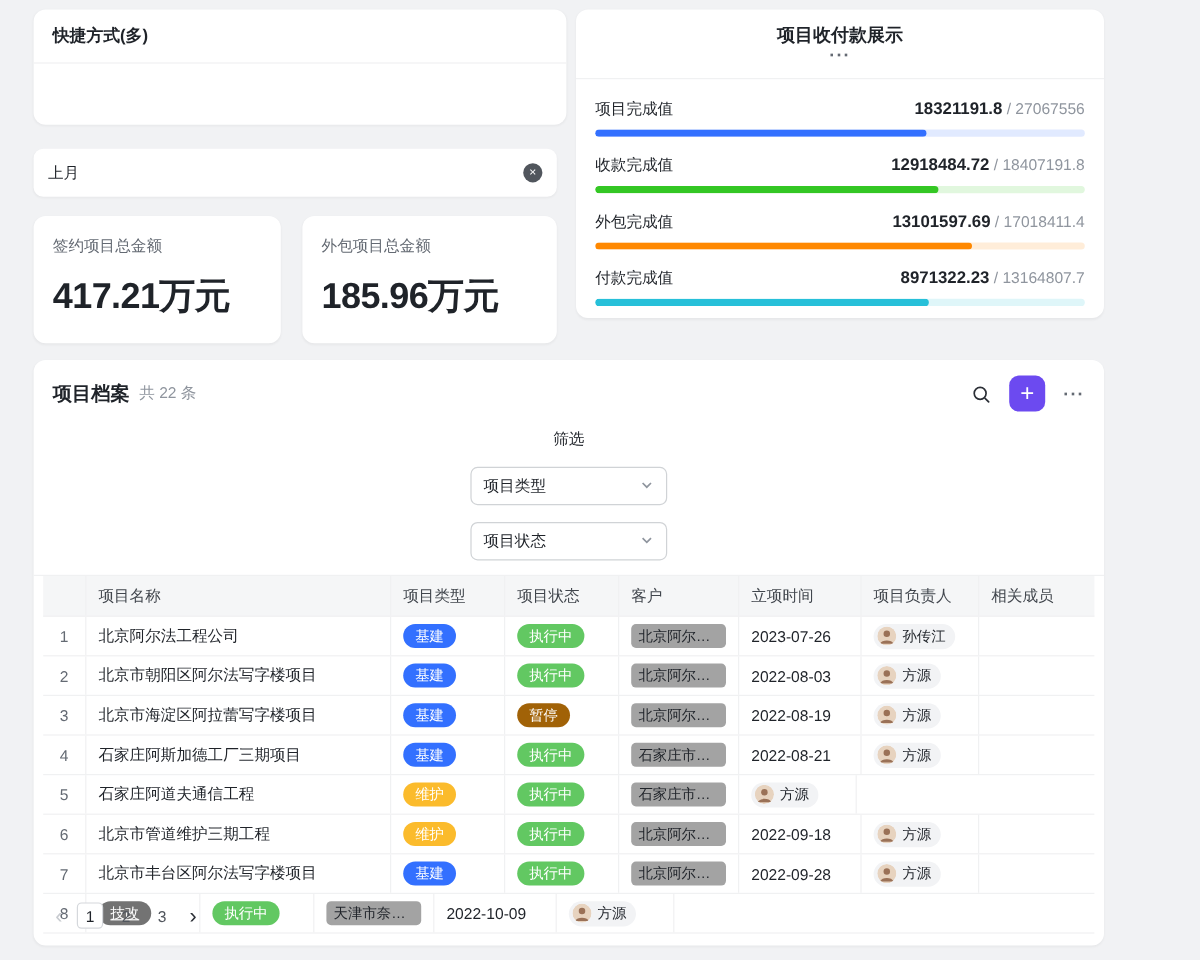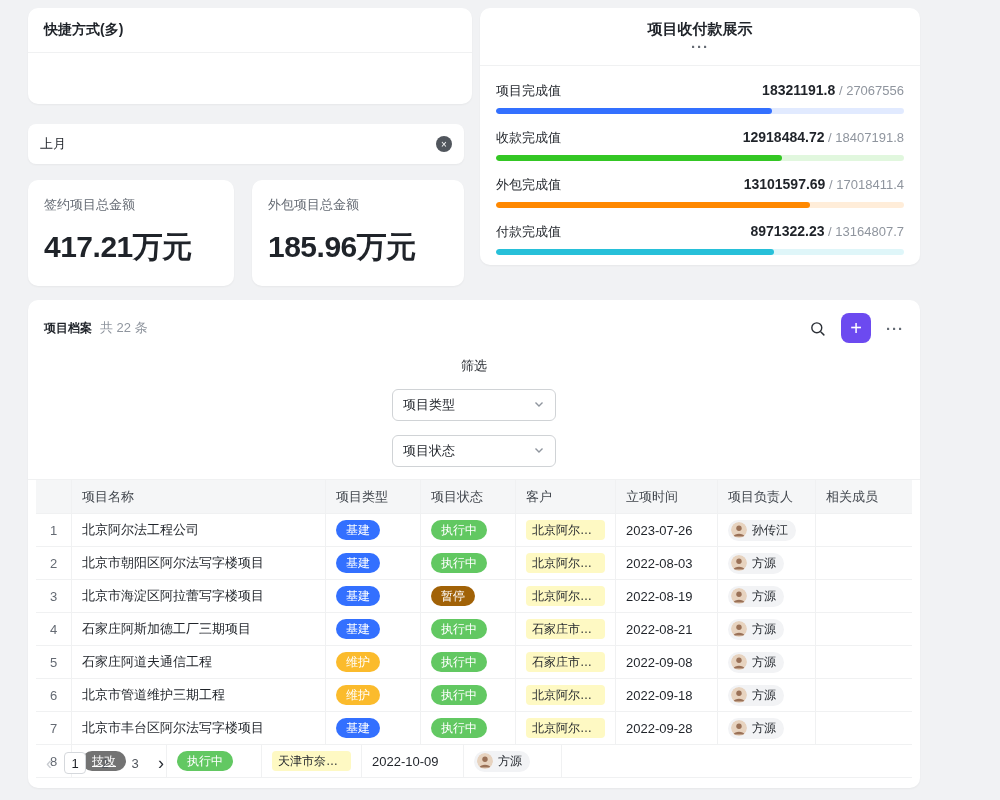--- a/index.html
+++ b/index.html
@@ -59,21 +59,21 @@
   .metric-top { display: flex; justify-content: space-between; align-items: baseline; font-size: 13px; }
   .metric-label { color: #1f2329; }
   .metric-value { font-weight: 700; font-size: 14px; color: #1f2329; }
   .metric-total { color: #8f959e; font-size: 13px; font-weight: 400; }
   .metric-track { height: 6px; border-radius: 3px; margin-top: 8px; overflow: hidden; }
   .metric-fill { height: 100%; border-radius: 3px; }
 
   
   #table-card { left: 28px; top: 300px; width: 892px; height: 488px; }
   .tc-header { display: flex; align-items: center; padding: 13px 16px 9px; }
-  .tc-title { font-size: 12px; font-weight: 700; }
+  .tc-title { font-size: 16px; font-weight: 700; }
   .tc-count { font-size: 13px; color: #8f959e; margin-left: 8px; }
   .tc-actions { margin-left: auto; display: flex; align-items: center; gap: 15px; }
   .icon-btn { display: flex; align-items: center; cursor: pointer; }
   .add-btn {
     width: 30px; height: 30px; border-radius: 8px;
     display: flex; align-items: center; justify-content: center;
     color: #fff; font-size: 20px; font-weight: 400; cursor: pointer;
   }
   .filter-row {
     display: flex; align-items: center; gap: 14px;
@@ -104,21 +104,21 @@
   .td-date { width: 102px; }
   .td-owner { width: 98px; }
   .td-members { flex: 1; }
 
   .tag {
     padding: 2px 10px; border-radius: 10px; font-size: 12px;
     color: #fff; line-height: 16px; max-width: 100%;
     overflow: hidden; text-overflow: ellipsis;
   }
   .gray-tag {
-    background: #fef9c3; color: #1f2329; padding: 2px 6px; border-radius: 4px;
+    background: #a3a3a3; color: #1f2329; padding: 2px 6px; border-radius: 4px;
     font-size: 12px; line-height: 16px; max-width: 100%;
     overflow: hidden; text-overflow: ellipsis; white-space: nowrap;
   }
   .owner-tag {
     display: inline-flex; align-items: center; gap: 5px;
     background: #f2f3f5; border-radius: 11px; padding: 2px 8px 2px 3px;
     font-size: 12px; max-width: 100%; overflow: hidden;
   }
   .avatar { width: 16px; height: 16px; border-radius: 50%; overflow: hidden; flex: none; display: block; }
 
@@ -388,21 +388,20 @@
     <div class="td td-name">石家庄阿道夫通信工程</div>
     <div class="td td-type">
       <span class="tag type-tag" style="background: rgb(251, 187, 44);">维护</span>
     </div>
     <div class="td td-status">
       <span class="tag status-tag" style="background: rgb(98, 200, 98);">执行中</span>
     </div>
     <div class="td td-customer">
       <span class="gray-tag customer-tag">石家庄市A县</span>
     </div>
-    <div class="td td-date">2022-09-08</div>
     <div class="td td-owner">
       <span class="owner-tag">
         <span class="avatar">
           <svg width="16" height="16" viewBox="0 0 16 16">
             <circle cx="8" cy="8" r="8" fill="#e7d3bf"></circle>
             <circle cx="8" cy="6.2" r="2.7" fill="#9a7157"></circle>
             <path d="M2.5 14.5 C3.5 10.8 12.5 10.8 13.5 14.5 Z" fill="#9a7157"></path>
           </svg>
         </span>
         <span class="owner-name">方源</span>

